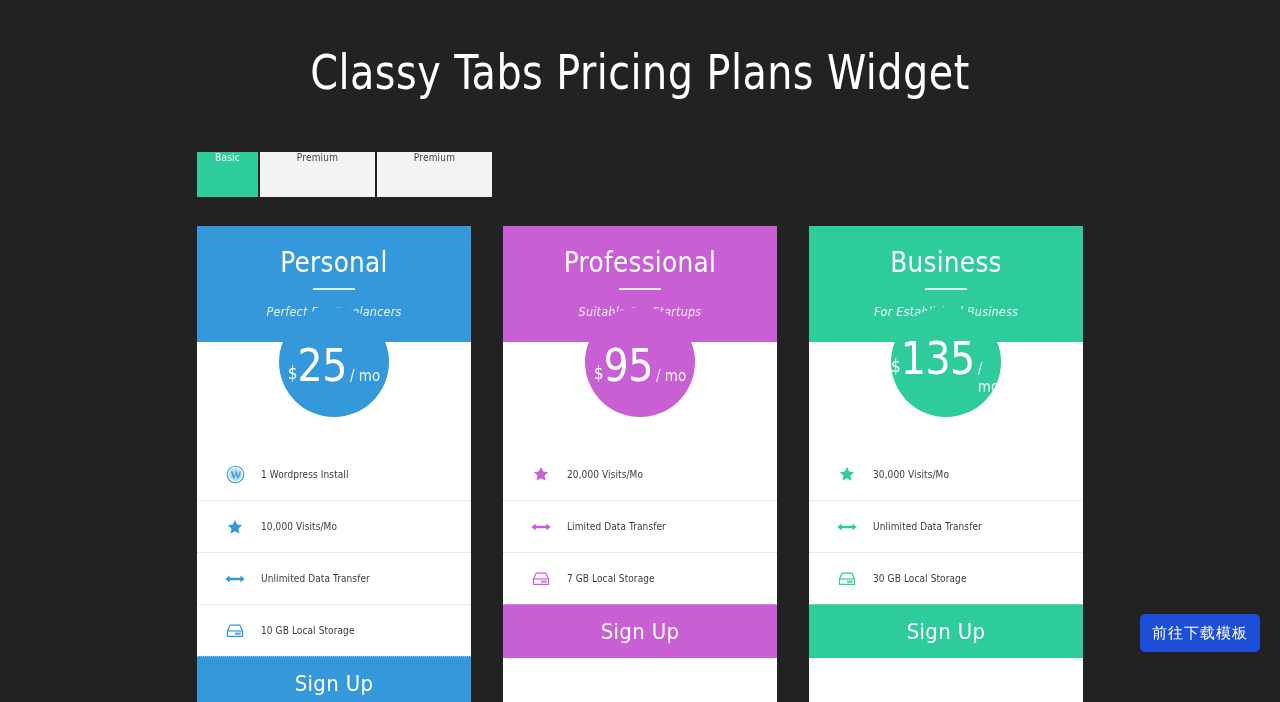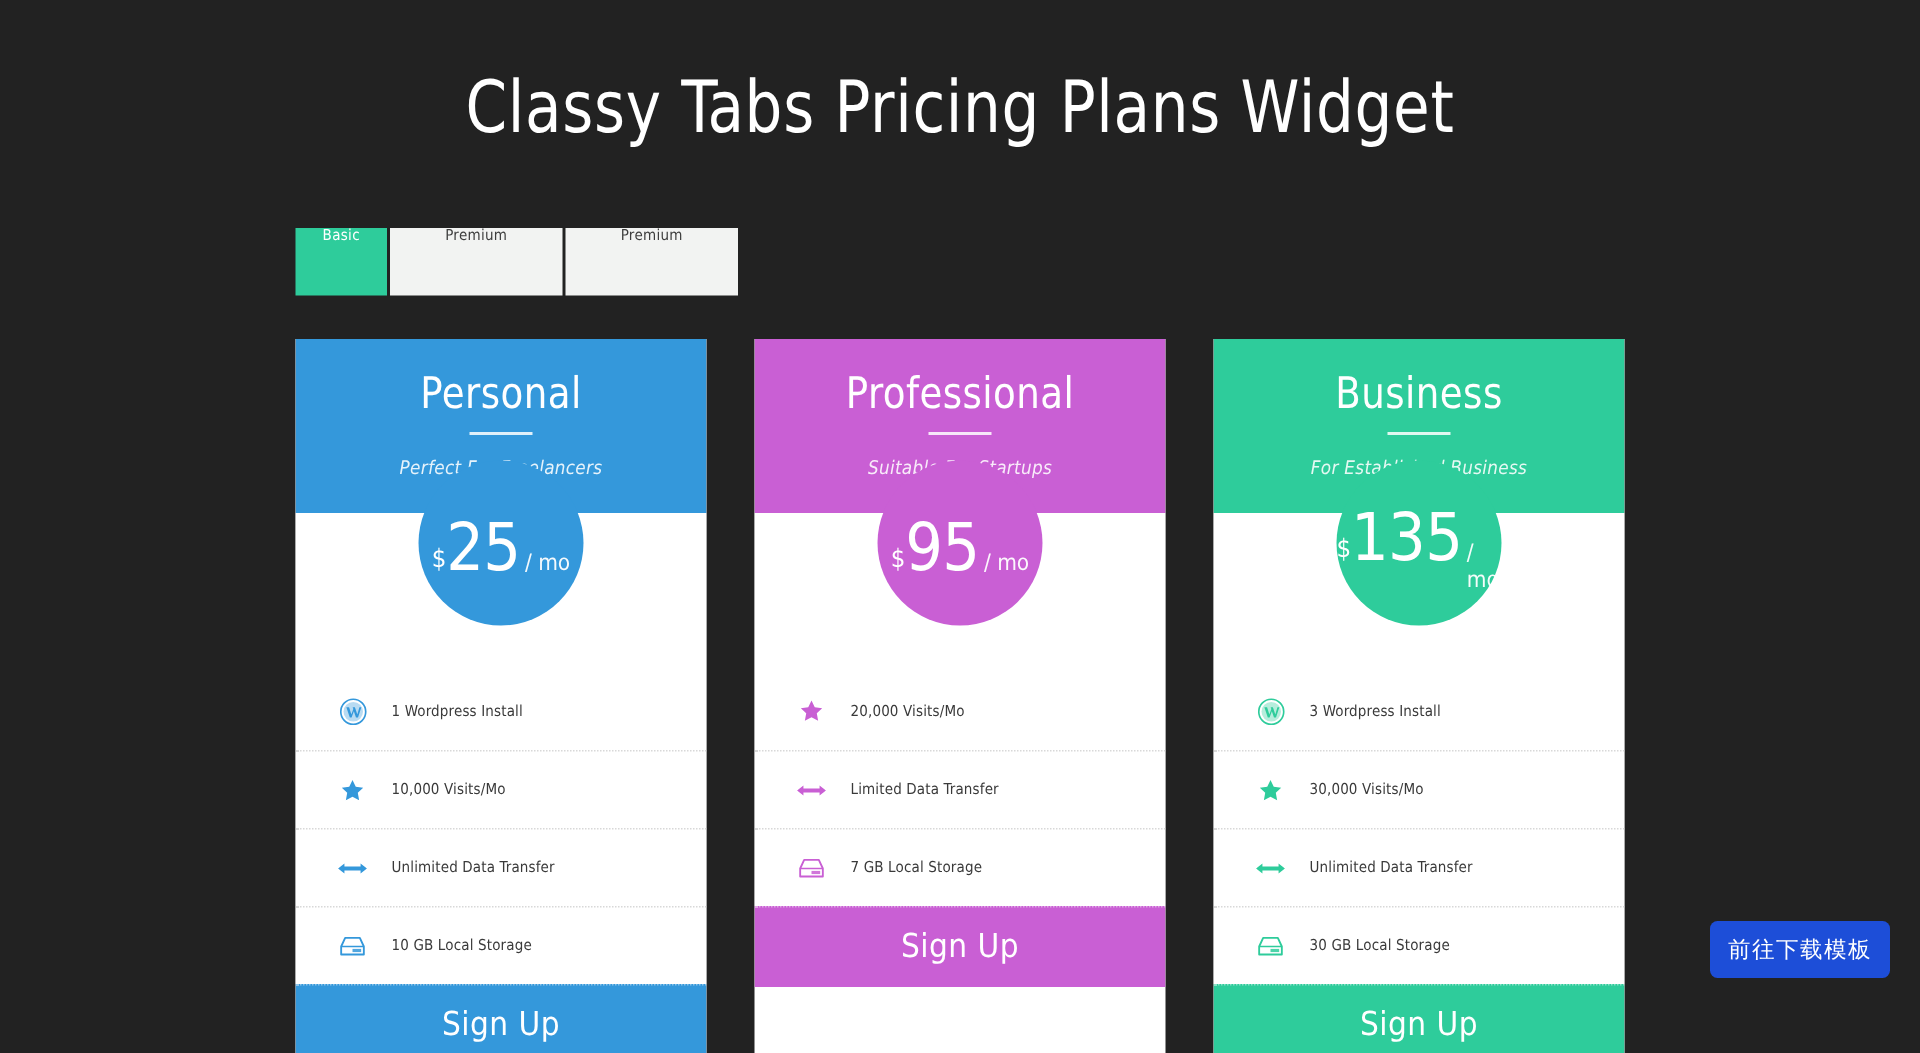--- a/index.html
+++ b/index.html
@@ -351,30 +351,20 @@
             <div class="price-inner">
               <span class="currency">$</span>
               <span class="amount">135</span>
               <span class="per">/ mo</span>
             </div>
           </div>
         </div>
         <ul class="features">
           <li class="feature">
             <span class="ic">
-              <svg width="19" height="19" viewBox="0 0 24 24">
-                <circle cx="12" cy="12" r="10.5" fill="none" stroke="#2ecc9b" stroke-width="1.4"></circle>
-                <circle cx="12" cy="12" r="8.2" fill="#2ecc9b" opacity="0.35"></circle>
-                <path d="M6.2 8.2h2.3l1.9 6.1 1.7-4.6-0.6-1.5h1.9l2 6.1 1.8-6.1h1.6l-2.8 8.6h-1.7l-1.8-5.2-1.9 5.2H9.1L6.2 8.2z" fill="#2ecc9b"></path>
-              </svg>
-            </span>
-            <span>3 Wordpress Install</span>
-          </li>
-          <li class="feature">
-            <span class="ic">
               <svg width="18" height="18" viewBox="0 0 24 24">
                 <path d="M12 2.6l2.9 6 6.6 .9-4.8 4.6 1.2 6.5L12 17.5 6.1 20.6l1.2-6.5L2.5 9.5l6.6-.9z" fill="#2ecc9b"></path>
               </svg>
             </span>
             <span>30,000 Visits/Mo</span>
           </li>
           <li class="feature">
             <span class="ic">
               <svg width="20" height="14" viewBox="0 0 26 14">
                 <path d="M0.5 7L6 2.6v2.7h14V2.6L25.5 7 20 11.4V8.7H6v2.7z" fill="#2ecc9b"></path>

